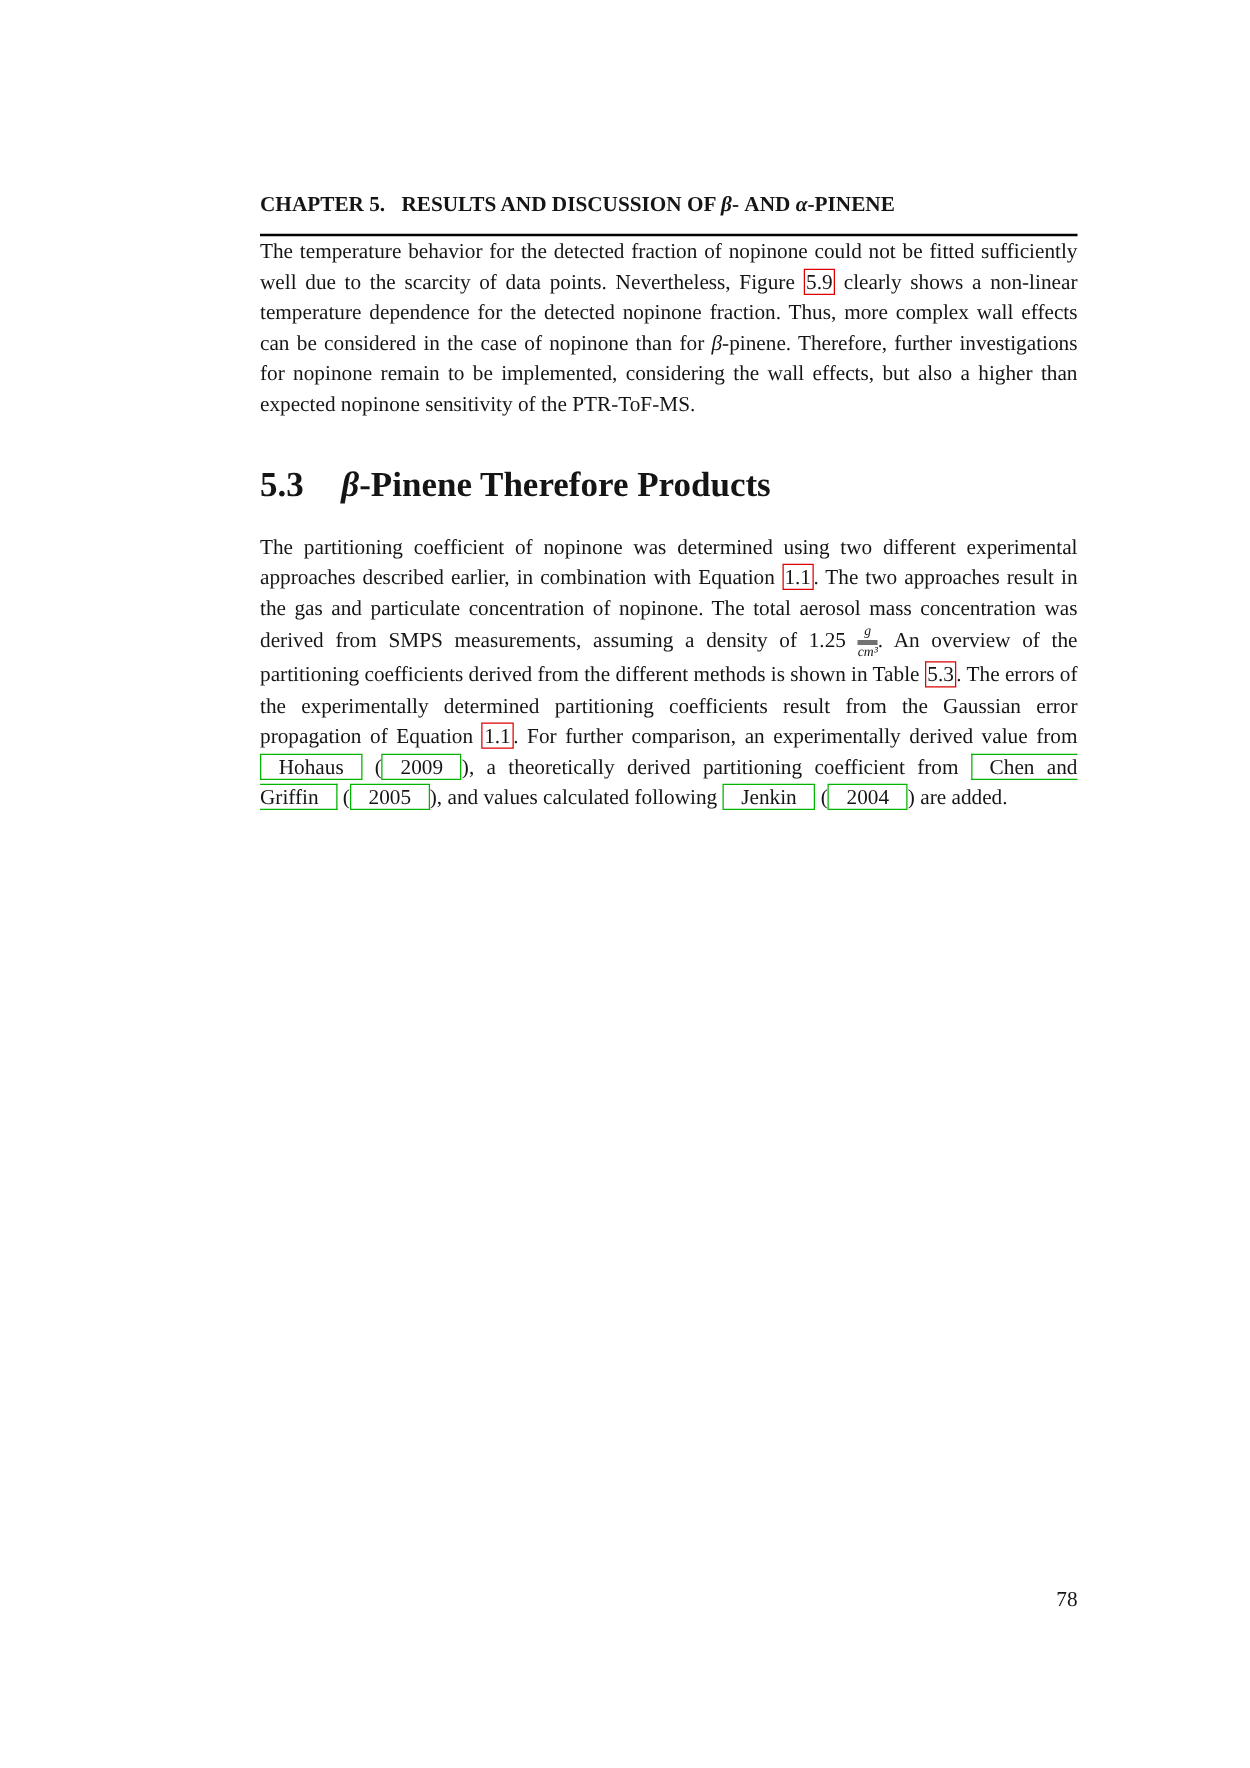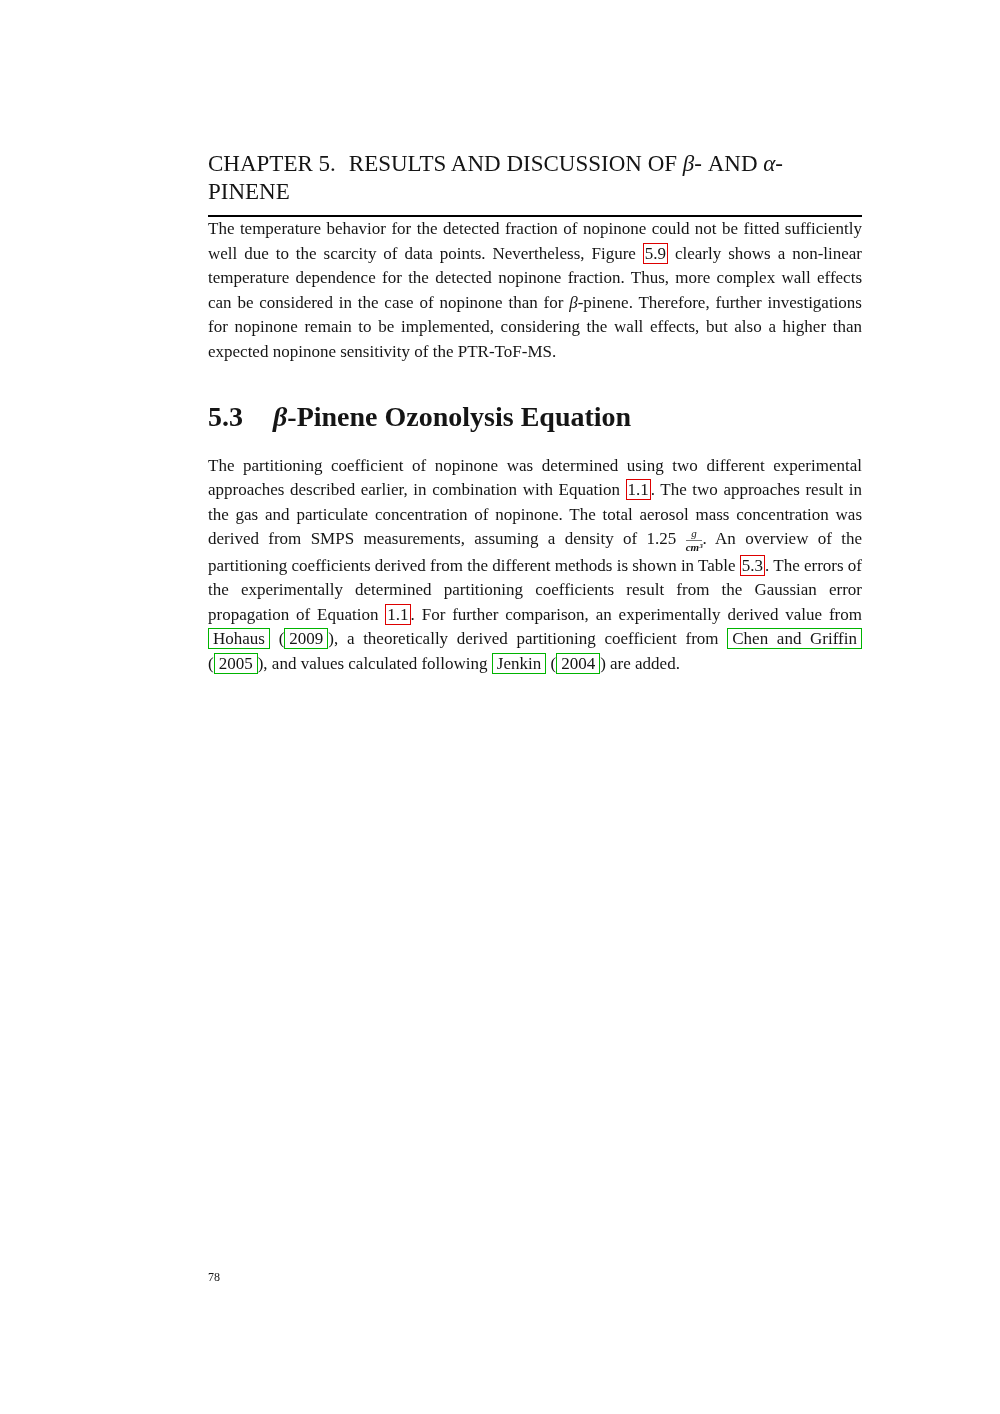--- a/index.html
+++ b/index.html
@@ -20,22 +20,23 @@
     color:#151515;
     overflow:hidden;
   }
   .content{
     position:absolute;
     left:208px;
     top:150px;
     width:654px;
   }
   .chap-header{
-    font-size:23px;
+    font-size:17px;
     line-height:28px;
+    font-weight:bold;
   }
   .chap-gap{
     display:inline-block;
     width:13px;
   }
   .header-rule{
     border:0;
     border-top:2px solid #000;
     margin:9px 0 0 0;
   }
@@ -62,56 +63,56 @@
   }
   .subsection-heading .sec-num{margin-right:24px;}
   .mathit{font-style:italic;}
   .refbox{
     border:1px solid var(--ref);
     padding:0 1px;
     cursor:pointer;
   }
   .citebox{
     border:1px solid var(--cite);
-    padding:0 4px;
+    padding:0 14px;
     cursor:pointer;
   }
   .frac{
     display:inline-block;
     text-align:center;
     font-style:italic;
     font-size:11px;
     line-height:1.15;
     vertical-align:-7px;
   }
   .frac .num{display:block;}
-  .frac .den{display:block;border-top:1px solid #737373;font-weight:bold;}
+  .frac .den{display:block;border-top:4px solid #737373;}
   .page-number{
     position:absolute;
     left:208px;
     top:1270px;
     width:654px;
-    text-align:left;
-    font-size:12px;
+    text-align:right;
+    font-size:17px;
   }
 </style>
 </head>
 <body>
 
 <div class="page">
   <div class="content">
 
     <header class="chap-header">
       <div><span>CHAPTER 5.</span><span class="chap-gap"></span><span>RESULTS AND DISCUSSION OF </span><span class="mathit">β</span><span>- AND </span><span class="mathit">α</span><span>-PINENE</span></div>
       <hr class="header-rule">
     </header>
 
     <p class="body-text para-1"><span>The temperature behavior for the detected fraction of nopinone could not be fitted sufficiently well due to the scarcity of data points. Nevertheless, Figure </span><span class="refbox">5.9</span><span> clearly shows a non-linear temperature dependence for the detected nopinone fraction. Thus, more complex wall effects can be considered in the case of nopinone than for </span><span class="mathit">β</span><span>-pinene. Therefore, further investigations for nopinone remain to be implemented, considering the wall effects, but also a higher than expected nopinone sensitivity of the PTR-ToF-MS.</span></p>
 
-    <h1 class="section-heading"><span class="sec-num">5.3</span><span class="mathit">β</span><span>-Pinene Ozonolysis Equation</span></h1>
+    <h1 class="section-heading"><span class="sec-num">5.3</span><span class="mathit">β</span><span>-Pinene Therefore Products</span></h1>
 
 
     <p class="body-text para-2"><span>The partitioning coefficient of nopinone was determined using two different experimental approaches described earlier, in combination with Equation </span><span class="refbox">1.1</span><span>. The two approaches result in the gas and particulate concentration of nopinone. The total aerosol mass concentration was derived from SMPS measurements, assuming a density of 1.25 </span><span class="frac"><span class="num">g</span><span class="den">cm³</span></span><span>. An overview of the partitioning coefficients derived from the different methods is shown in Table </span><span class="refbox">5.3</span><span>. The errors of the experimentally determined partitioning coefficients result from the Gaussian error propagation of Equation </span><span class="refbox">1.1</span><span>. For further comparison, an experimentally derived value from </span><span class="citebox">Hohaus</span><span> (</span><span class="citebox">2009</span><span>), a theoretically derived partitioning coefficient from </span><span class="citebox">Chen and Griffin</span><span> (</span><span class="citebox">2005</span><span>), and values calculated following </span><span class="citebox">Jenkin</span><span> (</span><span class="citebox">2004</span><span>) are added.</span></p>
 
   </div>
 
   <div class="page-number">78</div>
 </div>
 
 </body></html>

